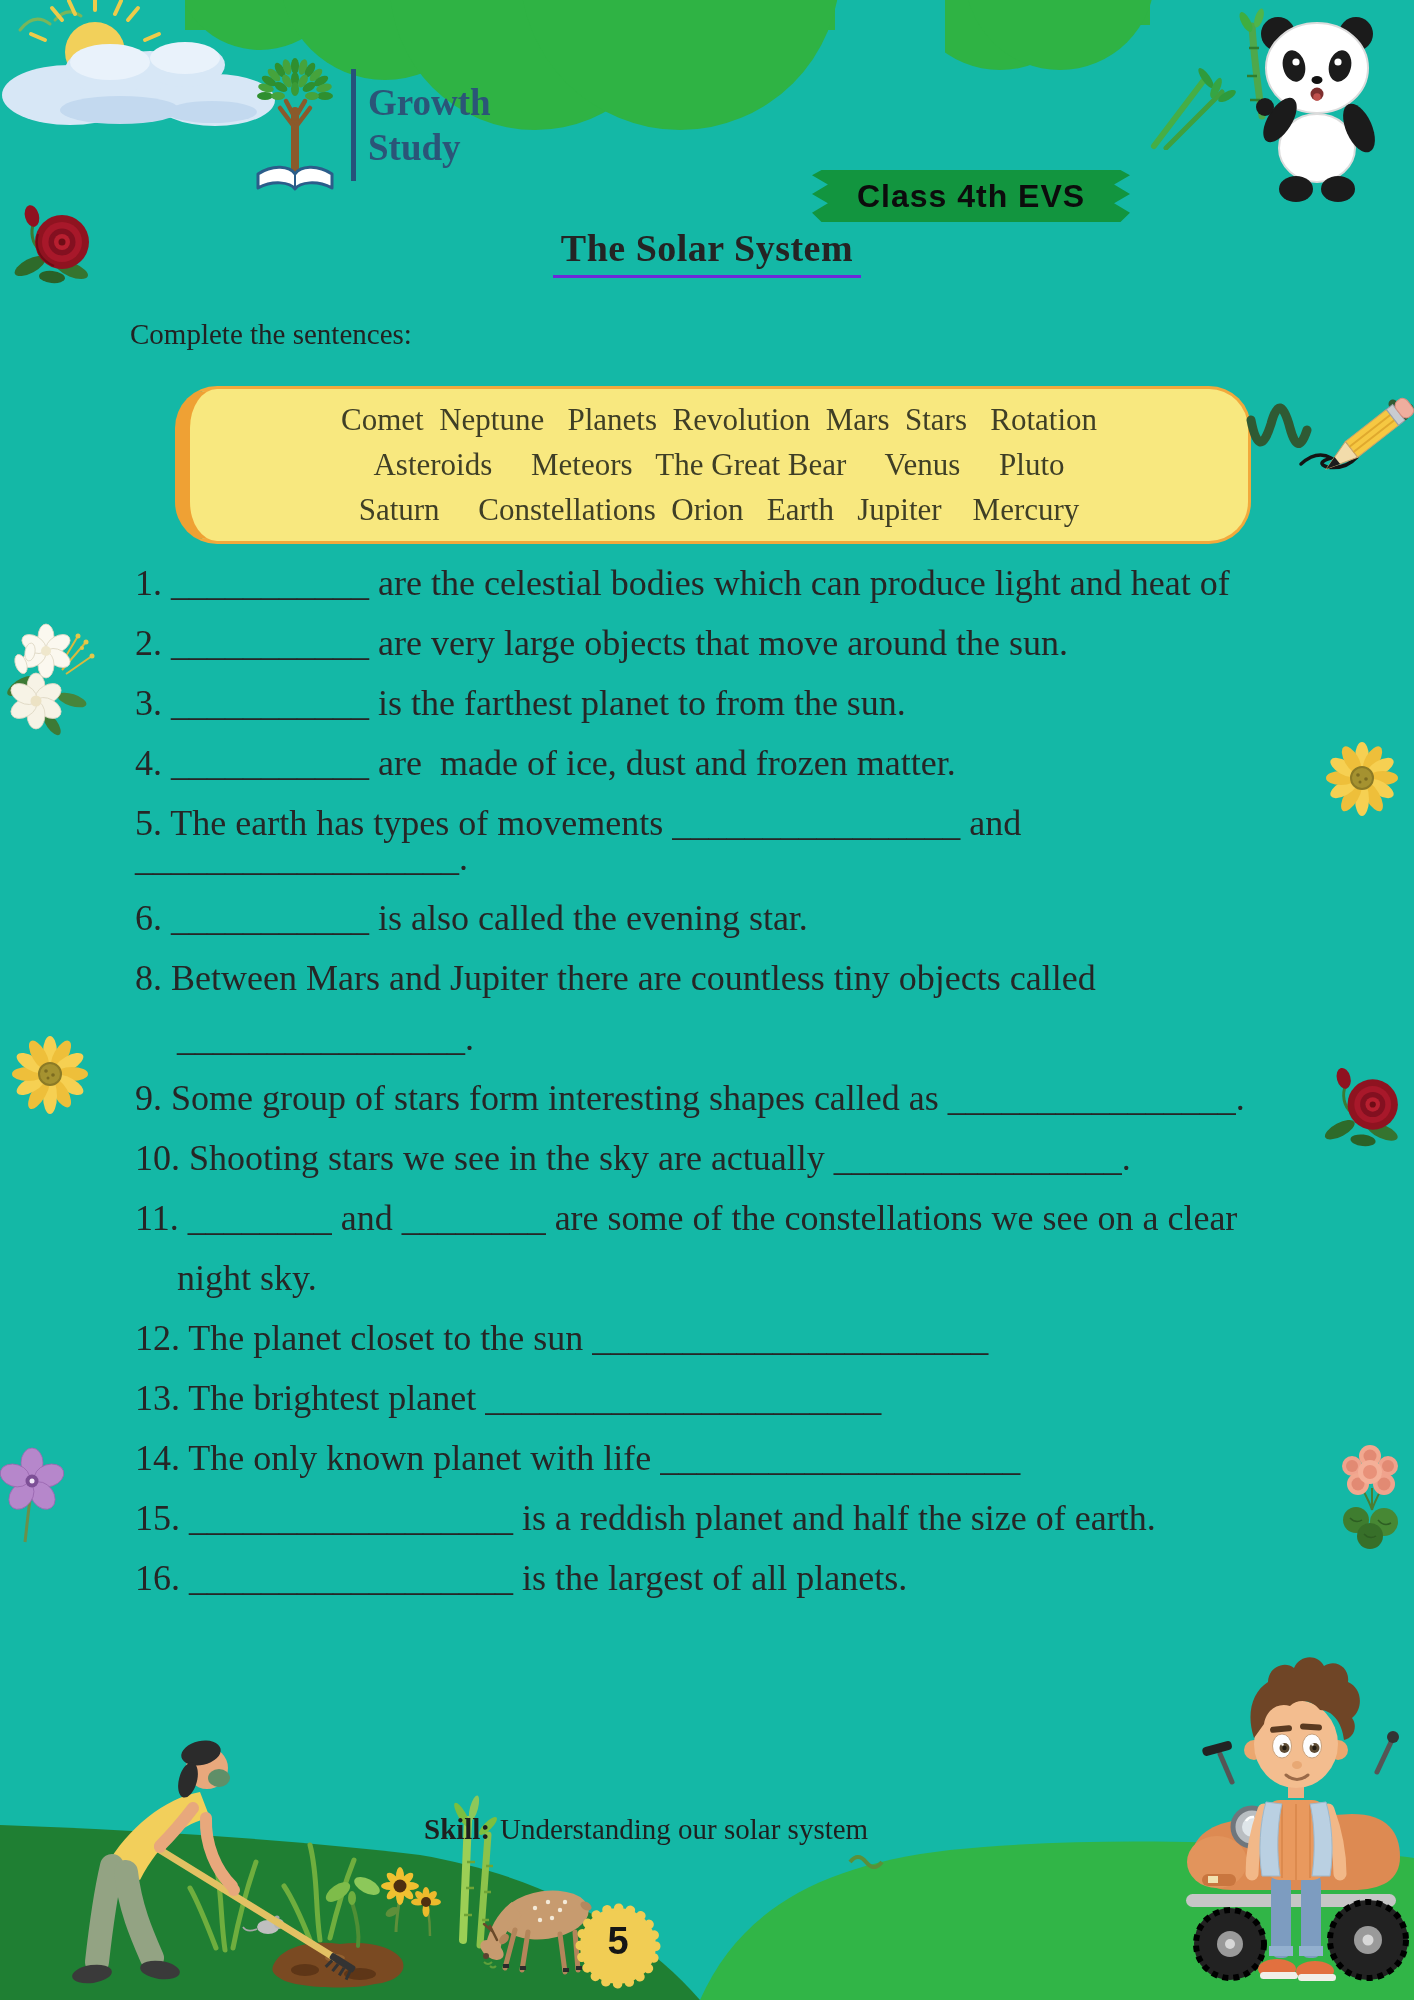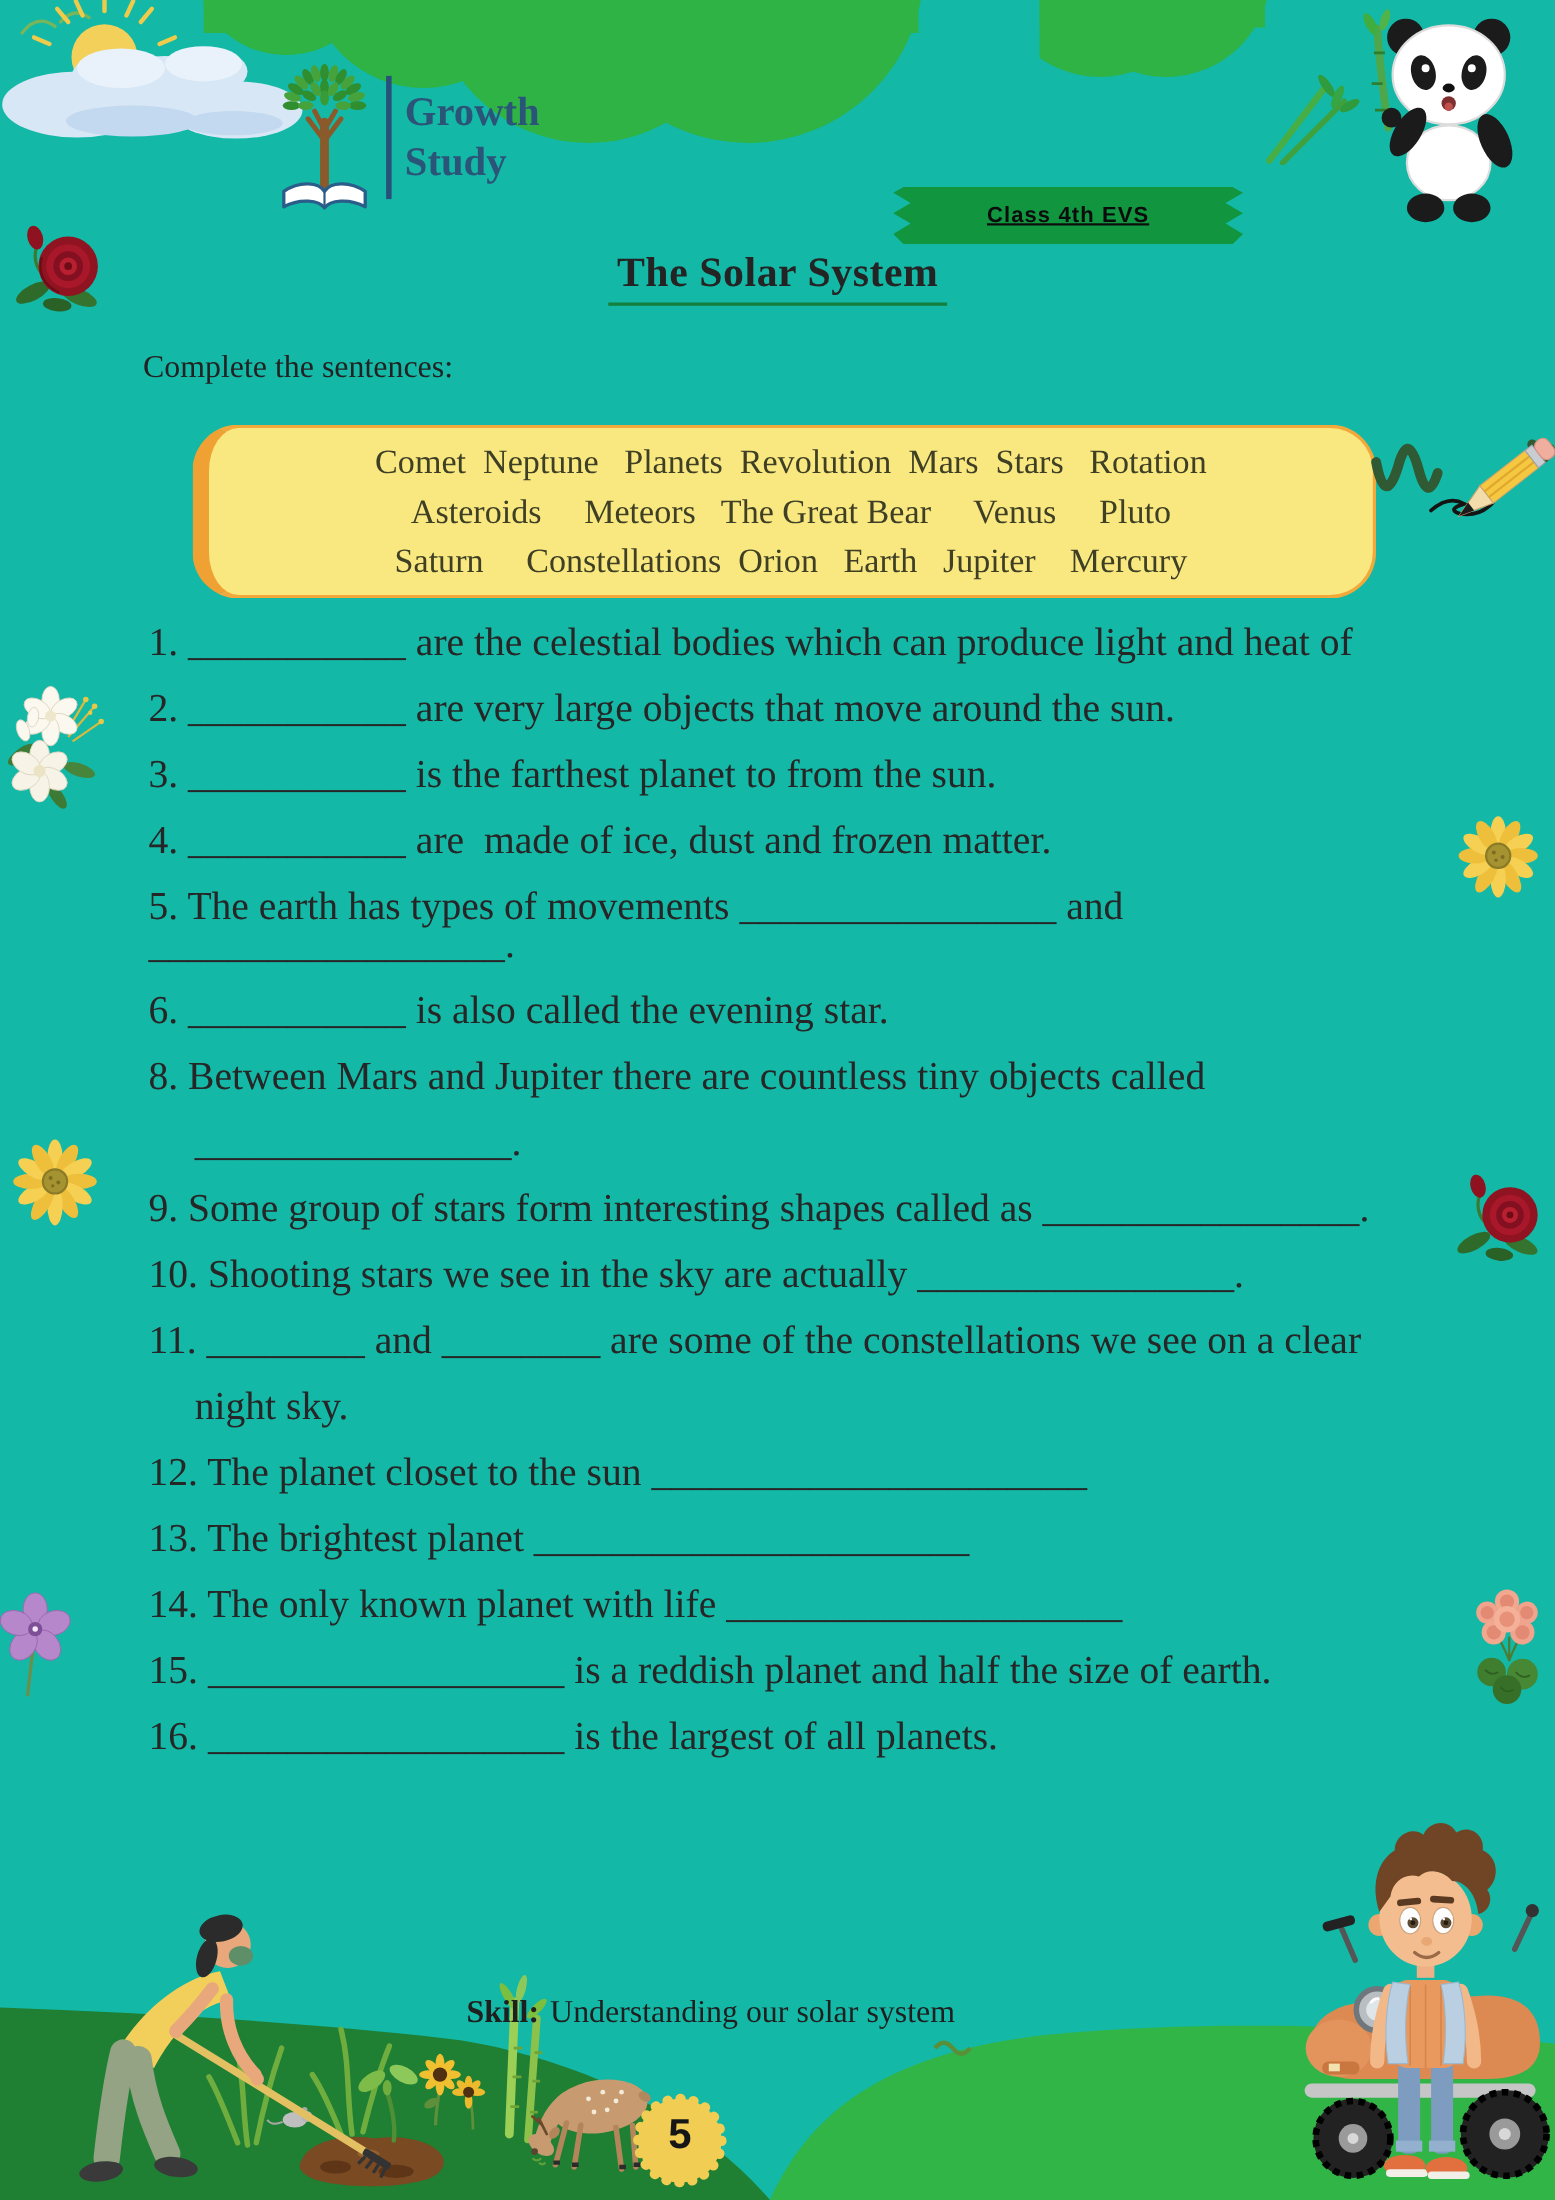--- a/index.html
+++ b/index.html
@@ -11,26 +11,26 @@
   .sky{left:0;top:0;z-index:1;}
   .blob1{left:185px;top:0;z-index:1;}
   .blob2{left:945px;top:0;z-index:1;}
   .logo{left:248px;top:56px;display:flex;align-items:center;z-index:3;}
   .logo-bar{width:5px;height:112px;background:#27517a;margin:0 12px 0 8px;}
   .logo-text{font-size:37px;line-height:45px;color:#2b5578;font-weight:600;}
   .panda{left:1228px;top:8px;z-index:2;}
   .bamboo{left:1146px;top:66px;z-index:2;}
   .ribbon{left:812px;top:170px;width:318px;height:52px;background:#12953f;
           clip-path:polygon(3% 0,97% 0,100% 10%,95% 28%,100% 46%,95% 64%,100% 82%,97% 100%,3% 100%,0 82%,5% 64%,0 46%,5% 28%,0 10%);
-          color:#0c0c0c;font-family:"Liberation Sans",sans-serif;font-weight:bold;font-size:20px;
-          display:flex;align-items:center;justify-content:center;letter-spacing:1px;z-index:3;text-decoration:underline;}
+          color:#0c0c0c;font-family:"Liberation Sans",sans-serif;font-weight:bold;font-size:32px;
+          display:flex;align-items:center;justify-content:center;letter-spacing:1px;z-index:3;}
 
   .title-wrap{left:0;top:226px;width:100%;text-align:center;z-index:2;}
   .title{display:inline-block;font-size:38px;font-weight:bold;color:#242424;
-         border-bottom:3px solid #15803d;padding:0 8px 5px;letter-spacing:.5px;}
+         border-bottom:3px solid #6d28d9;padding:0 8px 5px;letter-spacing:.5px;}
 
   .instruction{left:130px;top:318px;font-size:29px;font-weight:normal;color:#222;z-index:2;}
 
   .wordbank{left:175px;top:386px;width:1076px;height:158px;background:#f8e87f;
             border:3px solid #f2a93c;border-left:15px solid #efa134;border-radius:42px;
             box-sizing:border-box;display:flex;flex-direction:column;justify-content:center;gap:5px;z-index:2;}
   .wb-row{text-align:center;font-size:31px;color:#3f3f26;white-space:pre-wrap;line-height:40px;}
 
   .sentences{left:135px;top:566px;width:1195px;z-index:2;}
   .sentences p{margin:0 0 25px;font-size:36px;line-height:35px;color:#262626;white-space:pre-wrap;}

